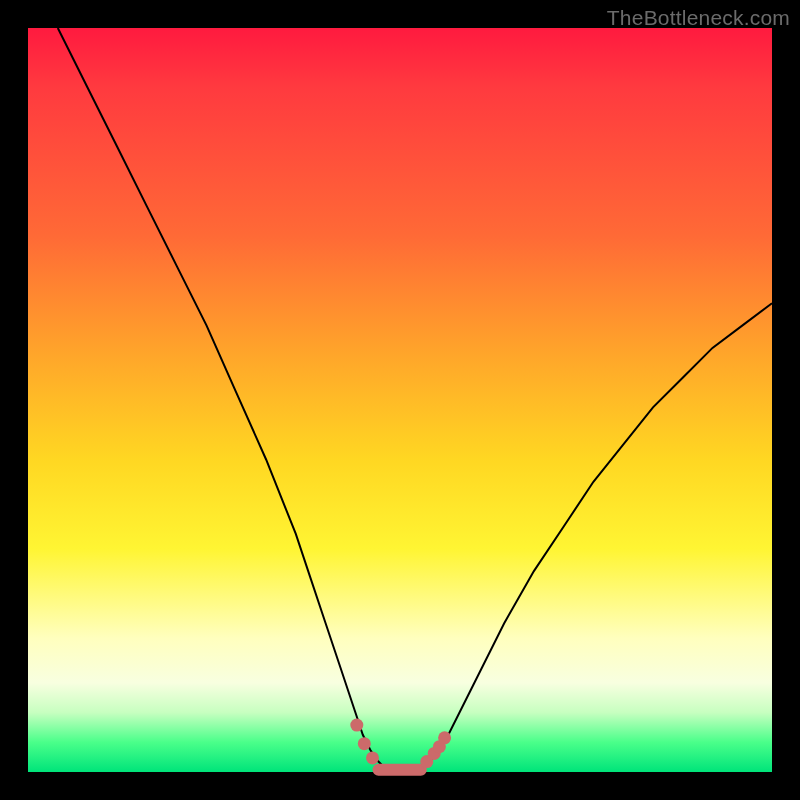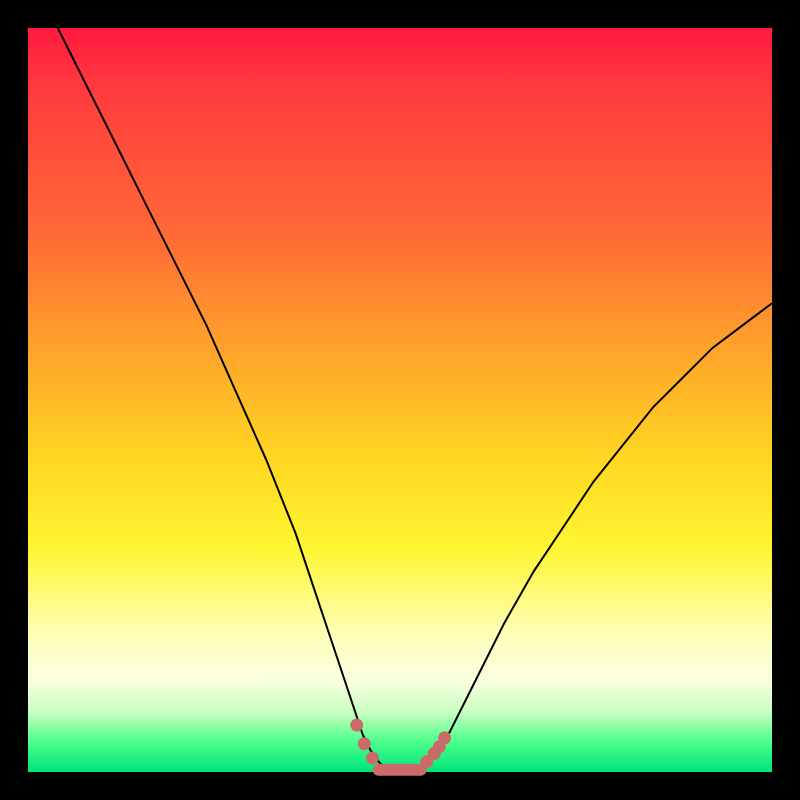--- a/index.html
+++ b/index.html
@@ -67,20 +67,21 @@
     fill: #cc6a6a;
   }
   .pill {
     fill: #cc6a6a;
   }
 </style>
 </head>
 <body>
 
 <div class="frame">
+  <div class="watermark">TheBottleneck.com</div>
   <div class="plot">
     <svg class="curve" viewBox="0 0 744 744">
       <path id="main-curve" class="curve-path" d="M29.8 0.0 L59.5 59.5 L89.3 119.0 L119.0 178.6 L148.8 238.1 L178.6 297.6 L208.3 364.6 L238.1 431.5 L267.8 505.9 L282.7 550.6 L297.6 595.2 L312.5 639.8 L327.4 684.5 L334.8 706.8 L342.2 721.7 L349.7 732.8 L357.1 740.3 L372.0 744.0 L386.9 744.0 L394.3 740.3 L405.5 729.1 L416.6 714.2 L431.5 684.5 L446.4 654.7 L476.2 595.2 L505.9 543.1 L535.7 498.5 L565.4 453.8 L595.2 416.6 L625.0 379.4 L654.7 349.7 L684.5 319.9 L714.2 297.6 L744.0 275.3"></path>
       <g id="marker-layer">
           <rect x="344.5" y="735.8" width="54.3" height="12" rx="6" class="pill"></rect>
           <circle cx="328.8" cy="697.1" r="6.5" class="dot"></circle>
           <circle cx="336.3" cy="715.7" r="6.5" class="dot"></circle>
           <circle cx="344.5" cy="729.9" r="6.5" class="dot"></circle>
           <circle cx="398.8" cy="733.6" r="6.5" class="dot"></circle>
           <circle cx="406.2" cy="725.4" r="6.5" class="dot"></circle>

